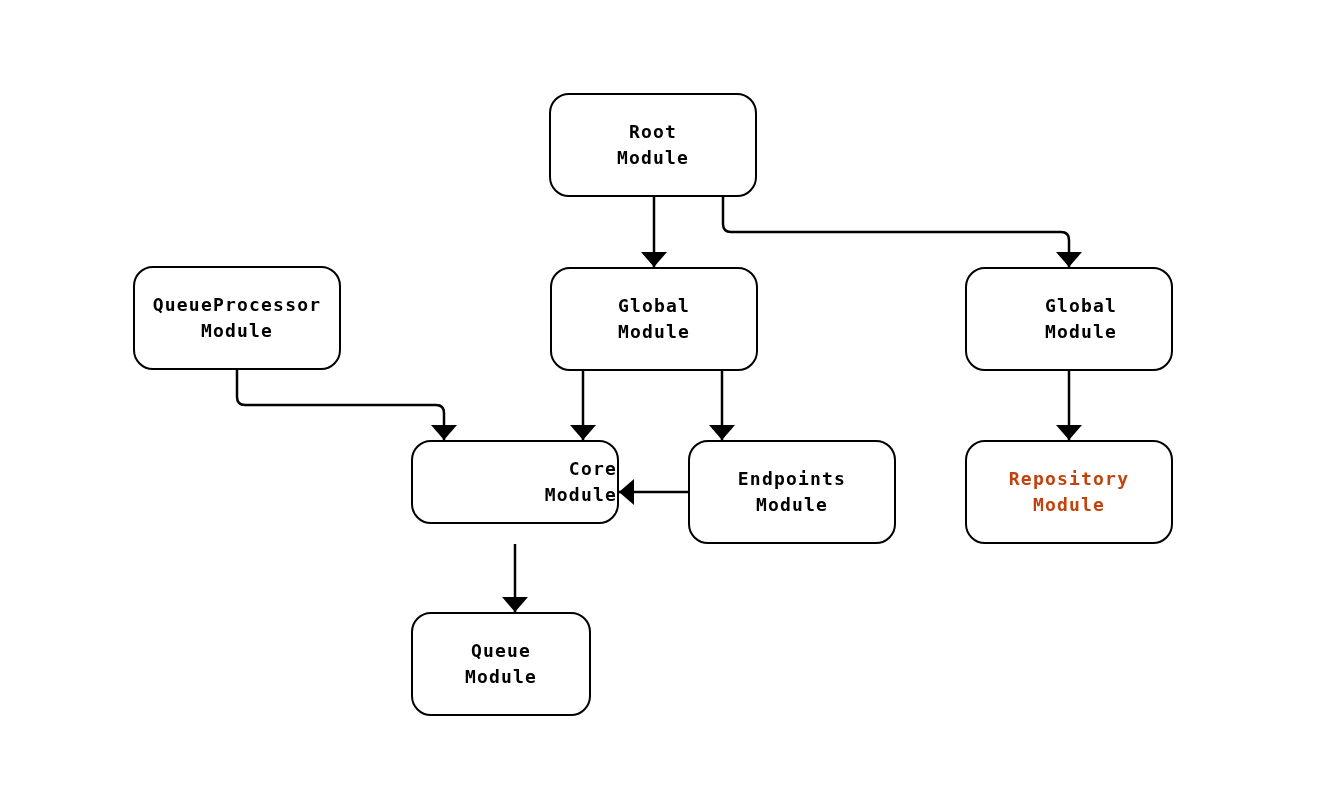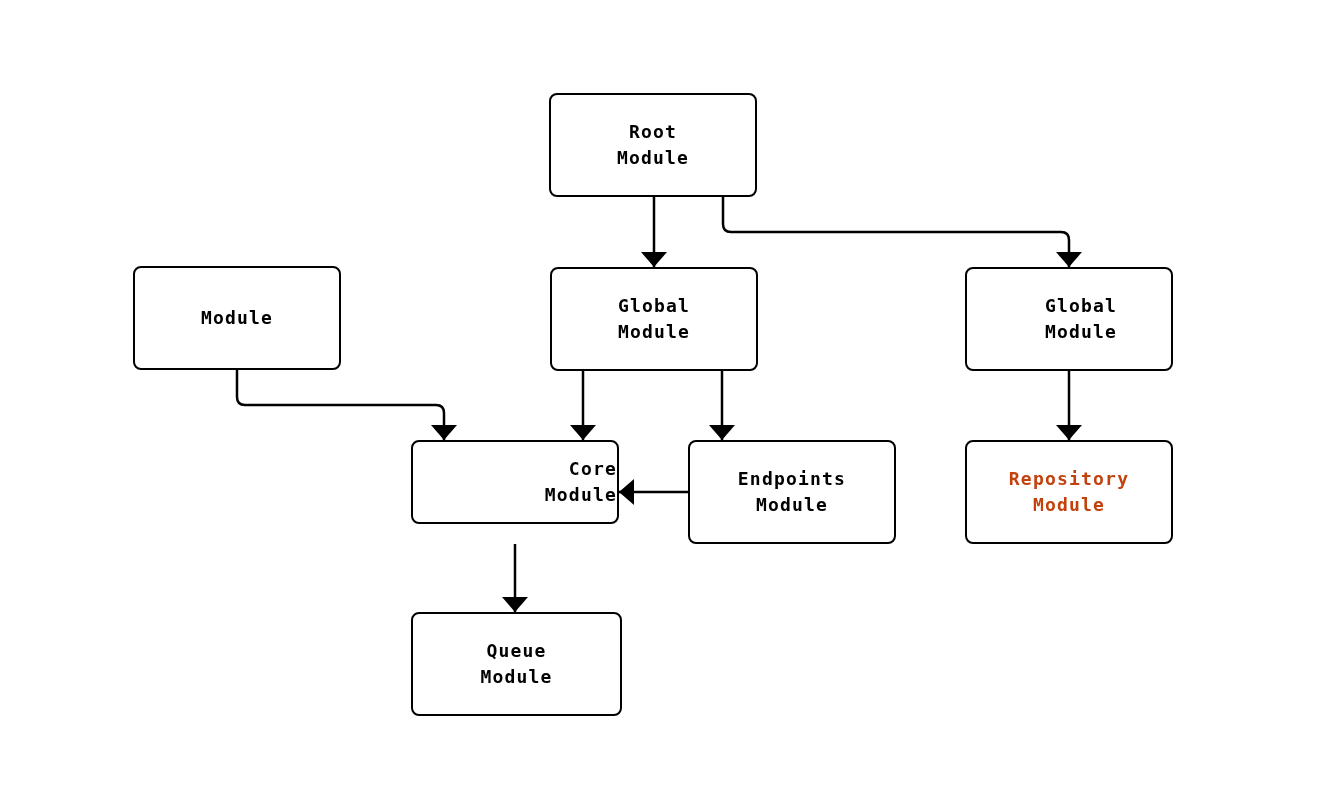--- a/index.html
+++ b/index.html
@@ -30,21 +30,21 @@
     position: absolute;
     left: 0;
     top: 0;
     width: 1337px;
     height: 809px;
   }
   .node {
     position: absolute;
     box-sizing: border-box;
     border: 2.5px solid #000000;
-    border-radius: 8px;
+    border-radius: 20px;
     background: #ffffff;
     display: flex;
     flex-direction: column;
     align-items: center;
     justify-content: center;
     text-align: center;
     font-weight: bold;
     font-size: 18px;
     line-height: 26px;
     letter-spacing: 1.2px;
@@ -75,20 +75,21 @@
         <path class="edge" d="M 1069 371 L 1069 440" stroke="#000000" marker-end="url(#arrowhead)"></path>
         <path class="edge" d="M 515 544 L 515 612" stroke="#000000" marker-end="url(#arrowhead)"></path>
       </g>
   </svg>
   <div id="nodes-layer">
       <div class="node" style="left: 549px; top: 93px; width: 208px; height: 104px; background: rgb(255, 255, 255); border-color: rgb(0, 0, 0); color: rgb(0, 0, 0);">
         <span class="node-line">Root</span>
         <span class="node-line">Module</span>
       </div>
       <div class="node" style="left: 133px; top: 266px; width: 208px; height: 104px; background: rgb(255, 255, 255); border-color: rgb(0, 0, 0); color: rgb(0, 0, 0);">
+        <span class="node-line">QueueProcessor</span>
         <span class="node-line">Module</span>
       </div>
       <div class="node" style="left: 550px; top: 267px; width: 208px; height: 104px; background: rgb(255, 255, 255); border-color: rgb(0, 0, 0); color: rgb(0, 0, 0);">
         <span class="node-line">Global</span>
         <span class="node-line">Module</span>
       </div>
       <div class="node" style="left: 965px; top: 267px; width: 208px; height: 104px; background: rgb(255, 255, 255); border-color: rgb(0, 0, 0); color: rgb(0, 0, 0); padding-left: 24px;">
         <span class="node-line">Global</span>
         <span class="node-line">Module</span>
       </div>
@@ -97,18 +98,18 @@
         <span class="node-line">Module</span>
       </div>
       <div class="node" style="left: 688px; top: 440px; width: 208px; height: 104px; background: rgb(255, 255, 255); border-color: rgb(0, 0, 0); color: rgb(0, 0, 0); justify-content: center;">
         <span class="node-line">Endpoints</span>
         <span class="node-line">Module</span>
       </div>
       <div class="node" style="left: 965px; top: 440px; width: 208px; height: 104px; background: rgb(255, 255, 255); border-color: rgb(0, 0, 0); color: #c2410c;">
         <span class="node-line">Repository</span>
         <span class="node-line">Module</span>
       </div>
-      <div class="node" style="left: 411px; top: 612px; width: 211px; height: 104px; background: rgb(255, 255, 255); border-color: rgb(0, 0, 0); color: rgb(0, 0, 0); text-align: right;">
+      <div class="node" style="left: 411px; top: 612px; width: 180px; height: 104px; background: rgb(255, 255, 255); border-color: rgb(0, 0, 0); color: rgb(0, 0, 0); text-align: right;">
         <span class="node-line">Queue</span>
         <span class="node-line">Module</span>
       </div>
     </div>
 </div>
 
 </body></html>

